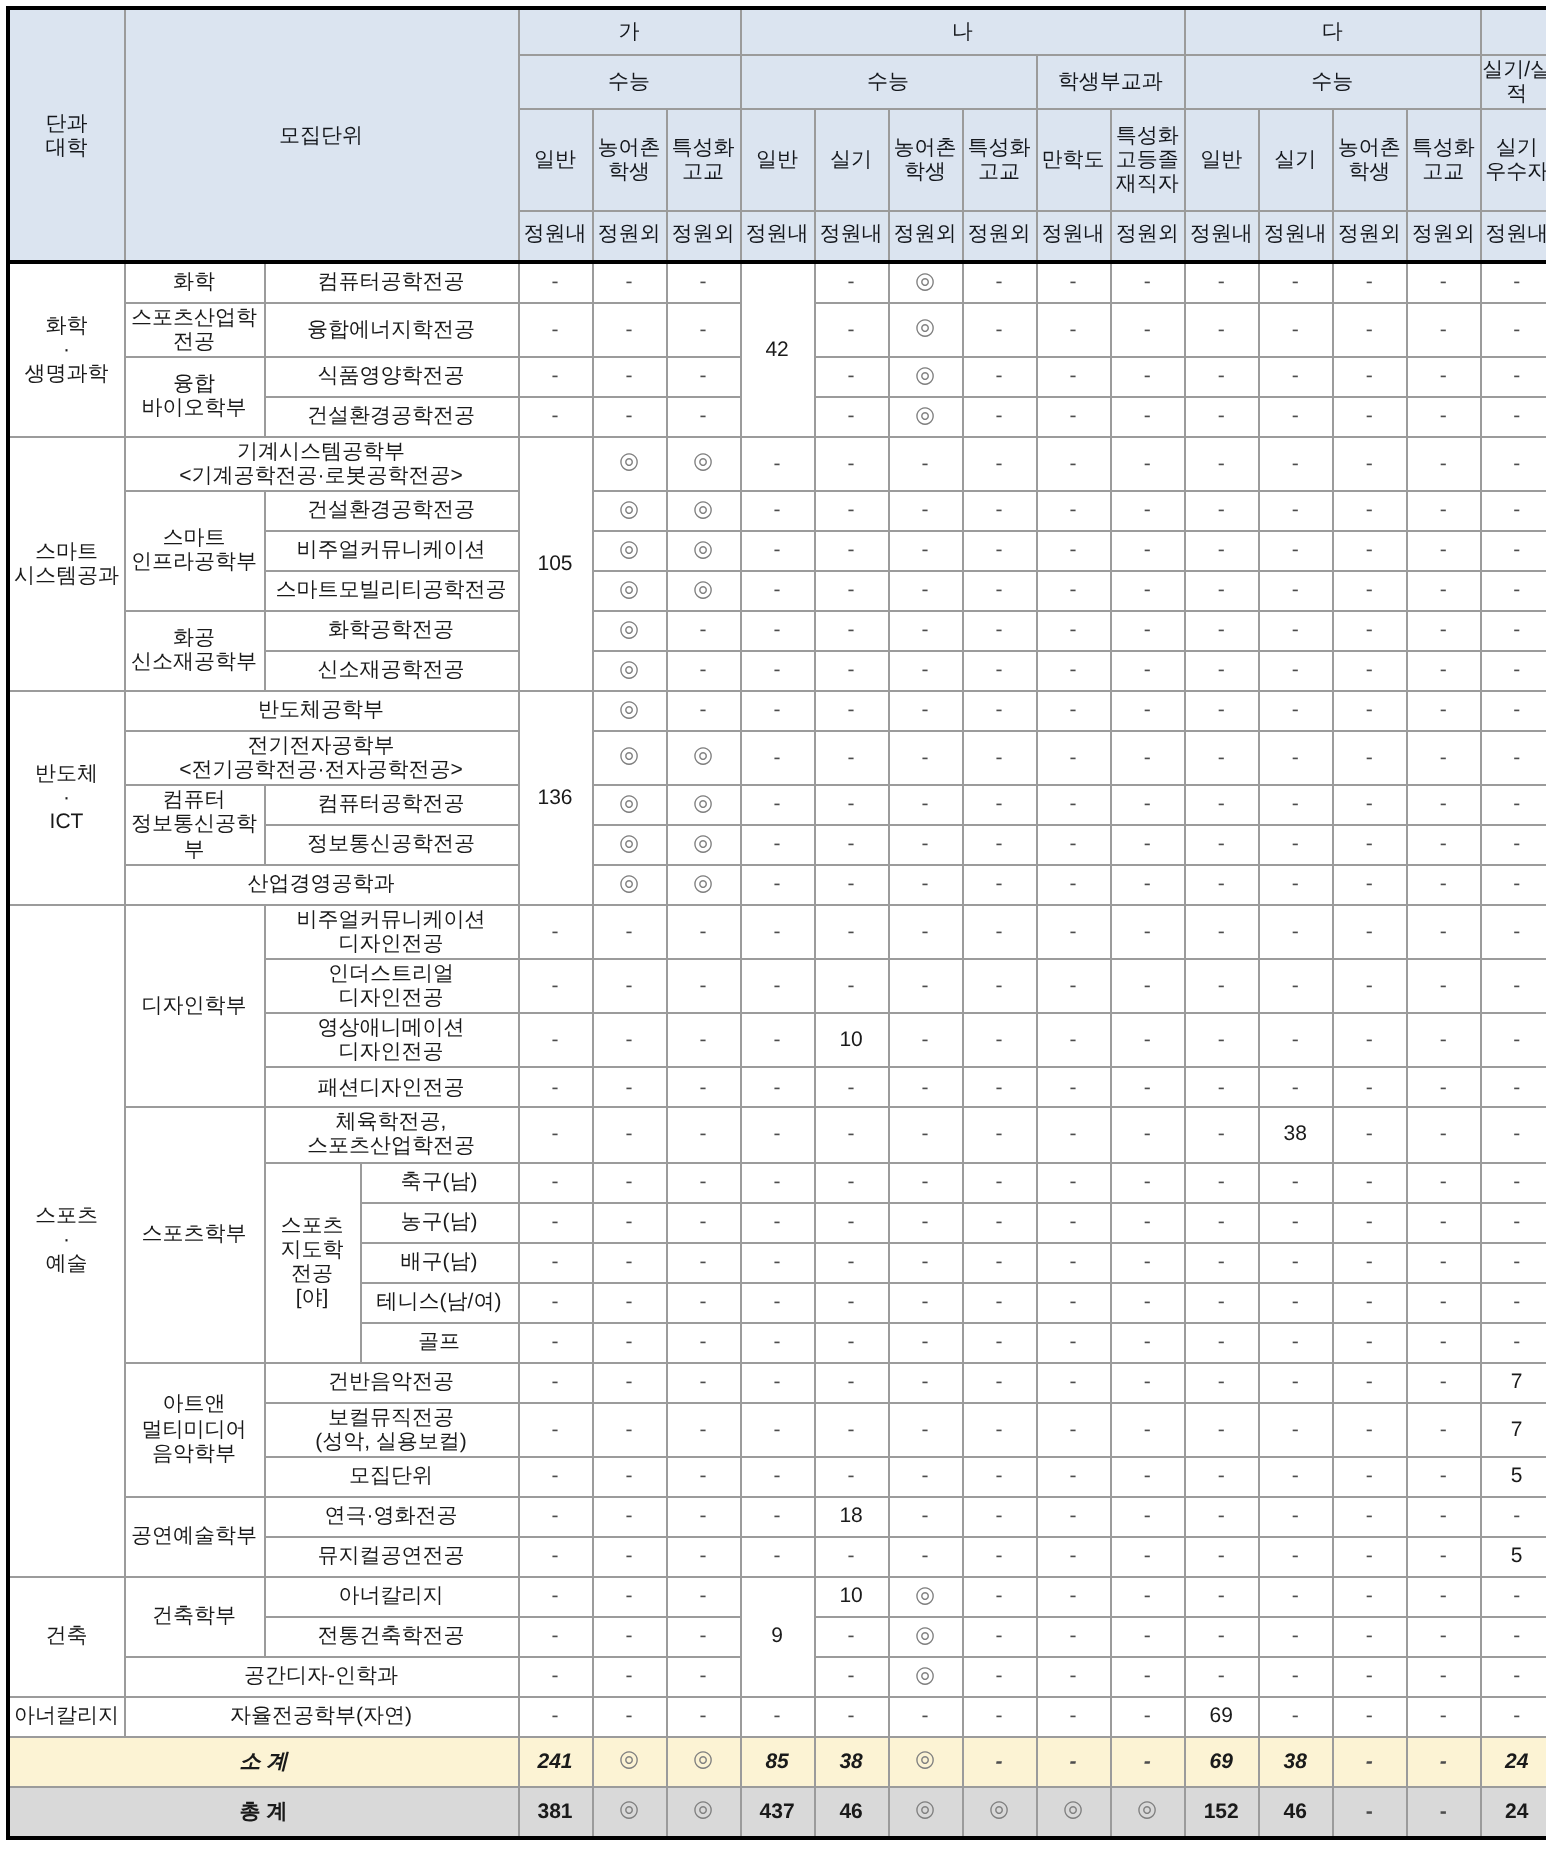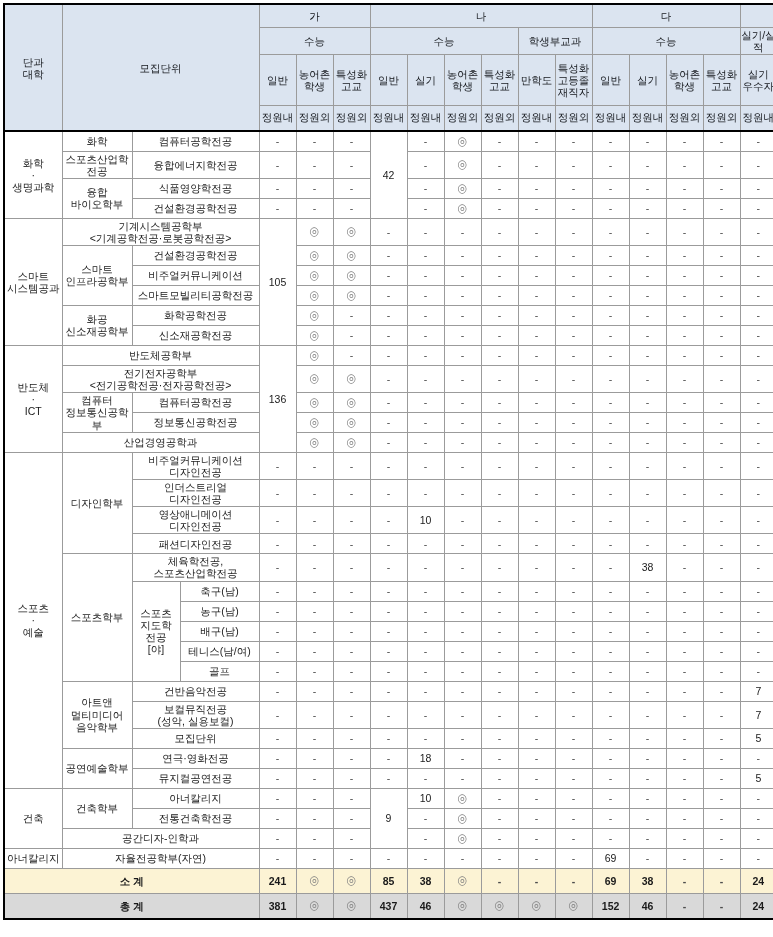--- a/index.html
+++ b/index.html
@@ -16,21 +16,21 @@
   thead th{background:#dbe4f0;color:#14171c;}
   thead tr.r1 th{height:20px;}
   thead tr.r2 th{height:20px;}
   thead tr.r3 th{height:48px;}
   thead tr.r4 th{height:22px;font-family:Liberation Serif, serif;}
   thead{border-bottom:2.5px solid #000;}
   tbody tr{height:20px;}
   tbody tr.sec td{border-top:1.5px solid #636363;}
   td.circ{color:#7f7f7f;font-size:11.5px;}
   td.dash{color:#4d4d4d;}
-  tr.subtotal td{background:#fcf3d4;font-weight:bold;height:22px;border-top:1.5px solid #636363;}
+  tr.subtotal td{background:#fcf3d4;font-weight:bold;height:22px;border-top:1.5px solid #636363;font-style:italic;}
   tr.total td{background:#d9d9d9;font-weight:bold;height:22px;border-top:1.2px solid #555;}
   tfoot, tbody{border-bottom:2px solid #000;}
 </style>
 </head>
 <body>
 
 <div class="page">
   <table>
     <colgroup>
       <col style="width:58px">

